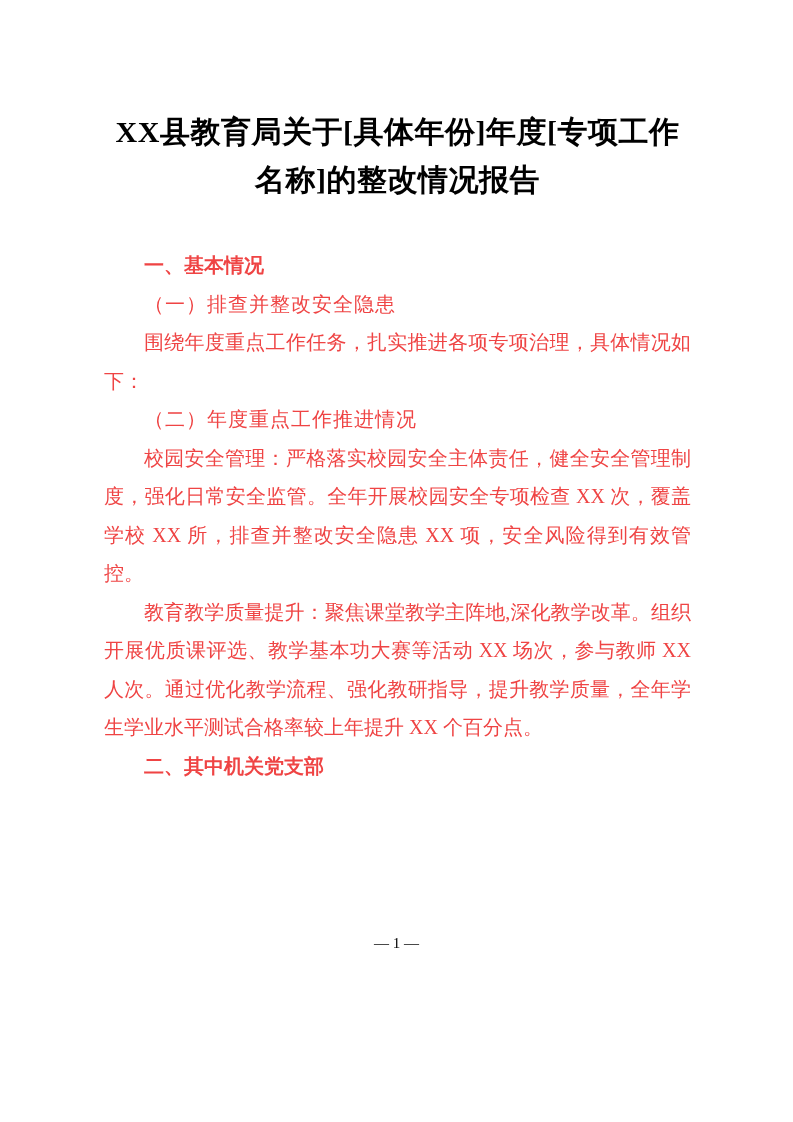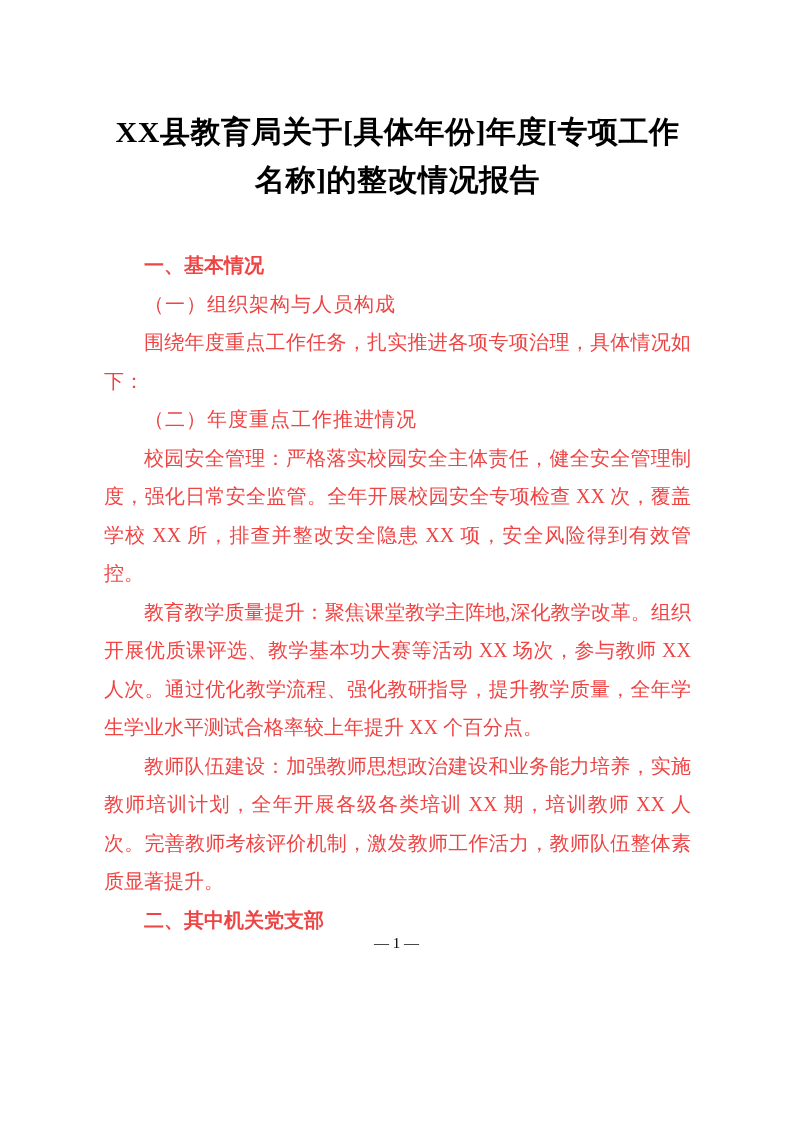--- a/index.html
+++ b/index.html
@@ -58,30 +58,29 @@
 </style>
 </head>
 <body>
 
 <div class="page">
   <div class="content">
     <div class="doc-title">XX县教育局关于[具体年份]年度[专项工作名称]的整改情况报告</div>
 
     <p class="block h1">一、基本情况</p>
 
-    <p class="block h2">（一）组织架构与人员构成</p>
+    <p class="block h2">（一）排查并整改安全隐患</p>
 
 
     <p class="block">围绕年度重点工作任务，扎实推进各项专项治理，具体情况如下：</p>
 
     <p class="block h2">（二）年度重点工作推进情况</p>
 
     <p class="block">校园安全管理：严格落实校园安全主体责任，健全安全管理制度，强化日常安全监管。全年开展校园安全专项检查 XX 次，覆盖学校 XX 所，排查并整改安全隐患 XX 项，安全风险得到有效管控。</p>
 
     <p class="block">教育教学质量提升：聚焦课堂教学主阵地,深化教学改革。组织开展优质课评选、教学基本功大赛等活动 XX 场次，参与教师 XX 人次。通过优化教学流程、强化教研指导，提升教学质量，全年学生学业水平测试合格率较上年提升 XX 个百分点。</p>
 
-    <p class="block">教师队伍建设：加强教师思想政治建设和业务能力培养，实施教师培训计划，全年开展各级各类培训 XX 期，培训教师 XX 人次。完善教师考核评价机制，激发教师工作活力，教师队伍整体素质显著提升。</p>
 
     <p class="block h1">二、其中机关党支部</p>
   </div>
 
   <div class="footer">— 1 —</div>
 </div>
 
 </body></html>

